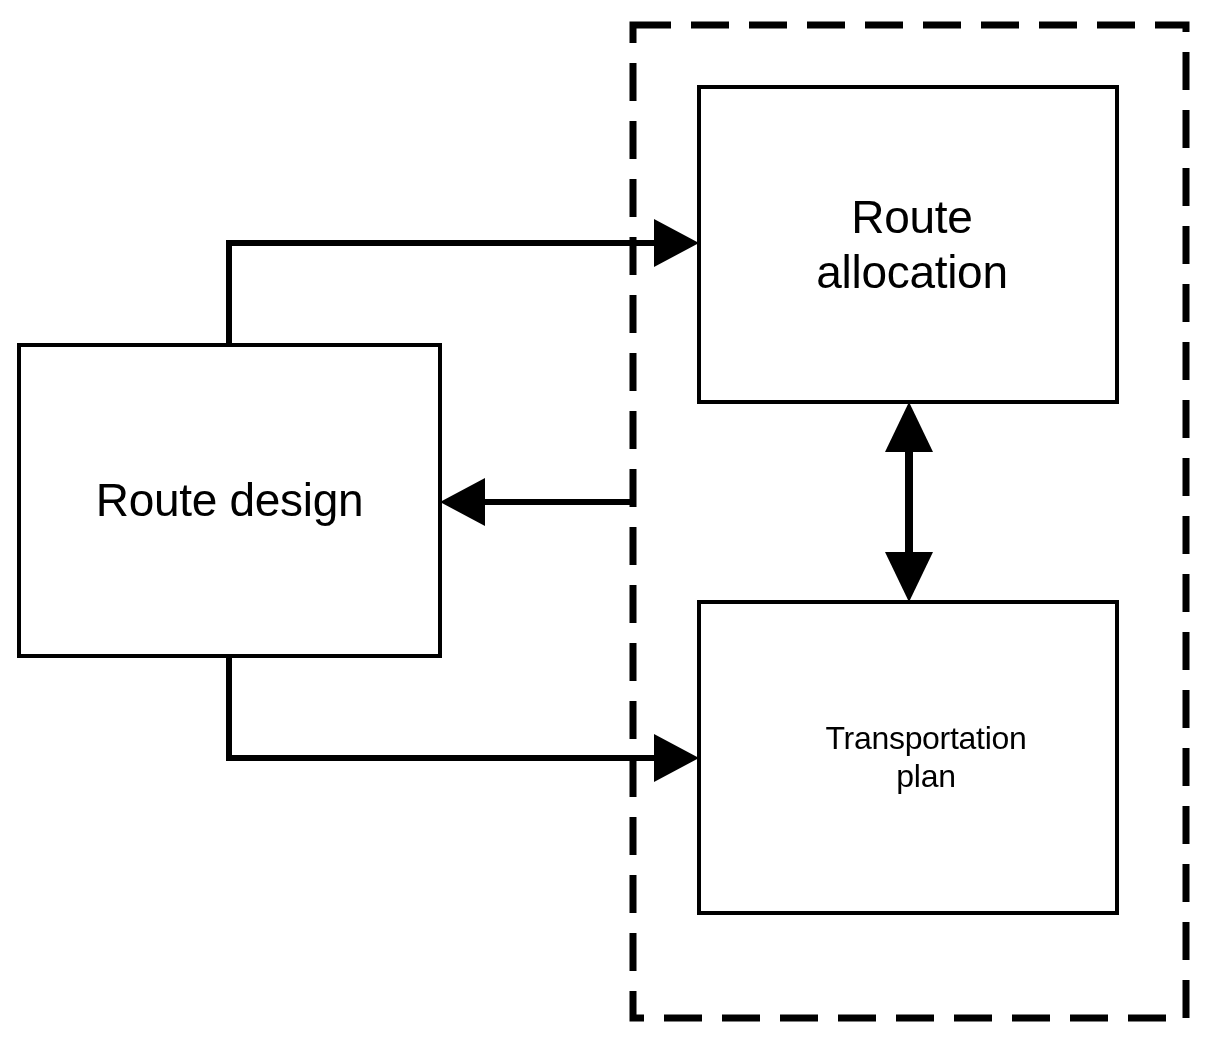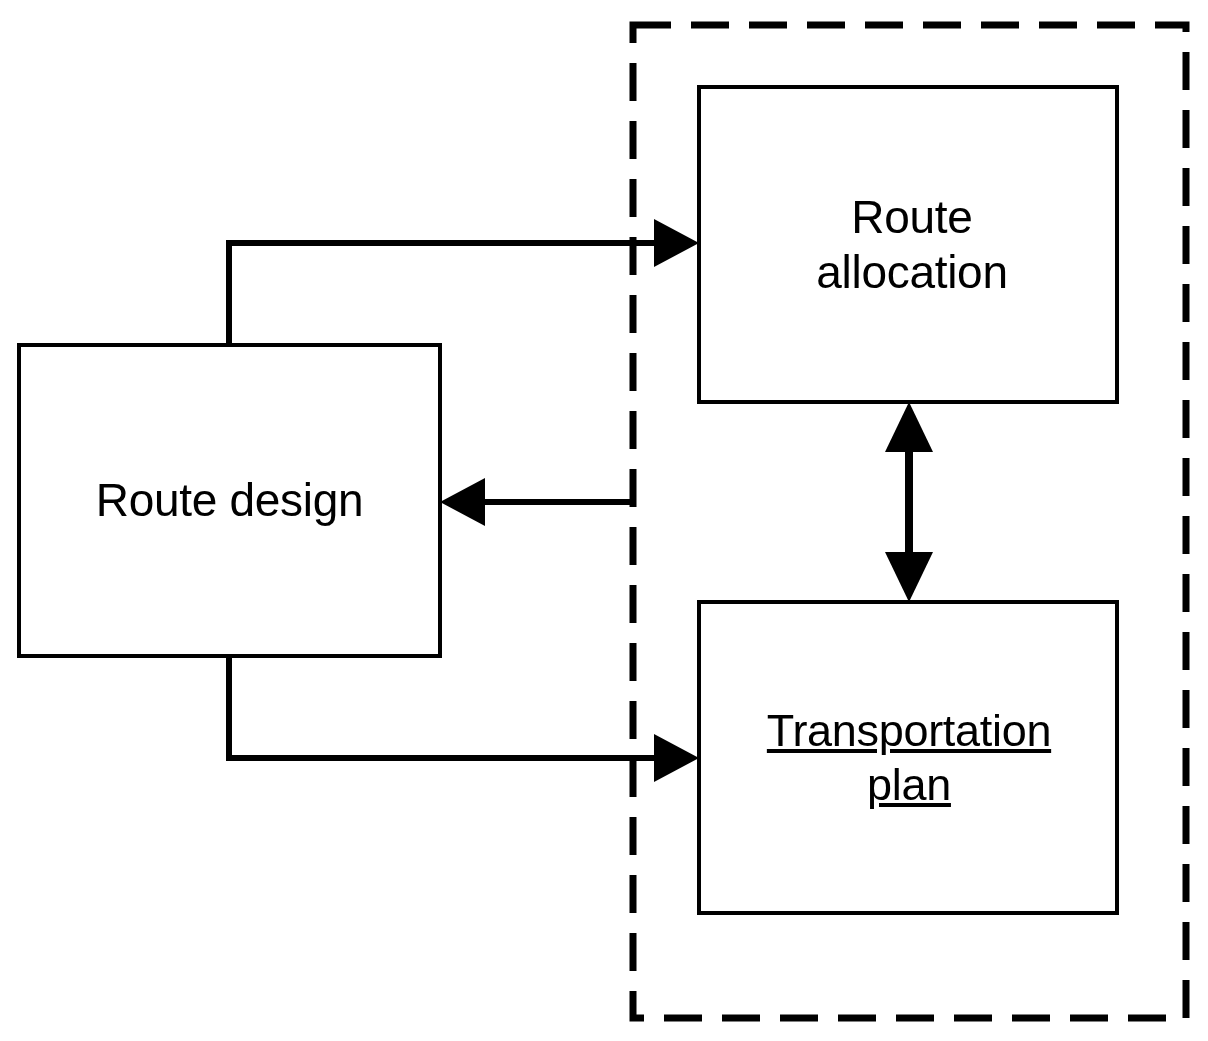--- a/index.html
+++ b/index.html
@@ -44,26 +44,25 @@
     width: 421px;
     height: 311px;
   }
   #label-route-allocation {
     left: 703px;
     top: 87px;
     width: 418px;
     height: 315px;
   }
   #label-transportation-plan {
-    left: 699px;
+    left: 716px;
     top: 602px;
     width: 420px;
     height: 311px;
-    font-size: 45px;
-    text-decoration: underline;
+    font-size: 32px;
   }
 </style>
 </head>
 <body>
 
 <div id="canvas">
 
   <svg id="diagram-svg" viewBox="0 0 1208 1041">
 
     <rect x="633" y="25" width="553" height="993" fill="none" stroke="#000000" stroke-width="7" stroke-dasharray="38 20" stroke-linecap="butt"></rect>

